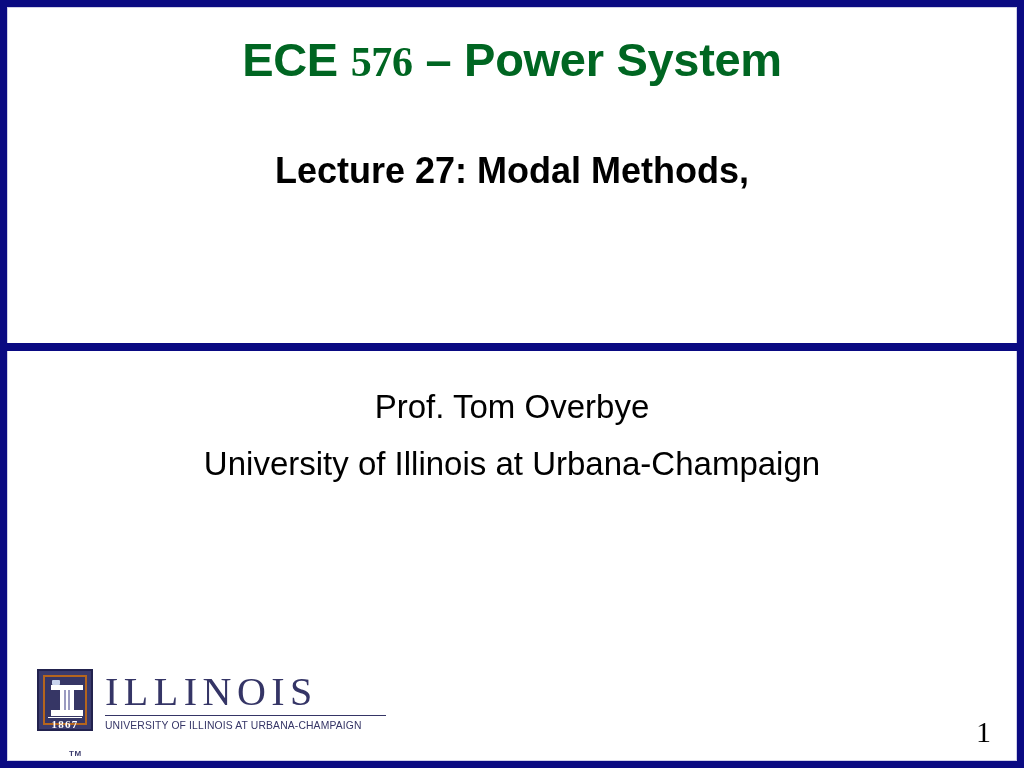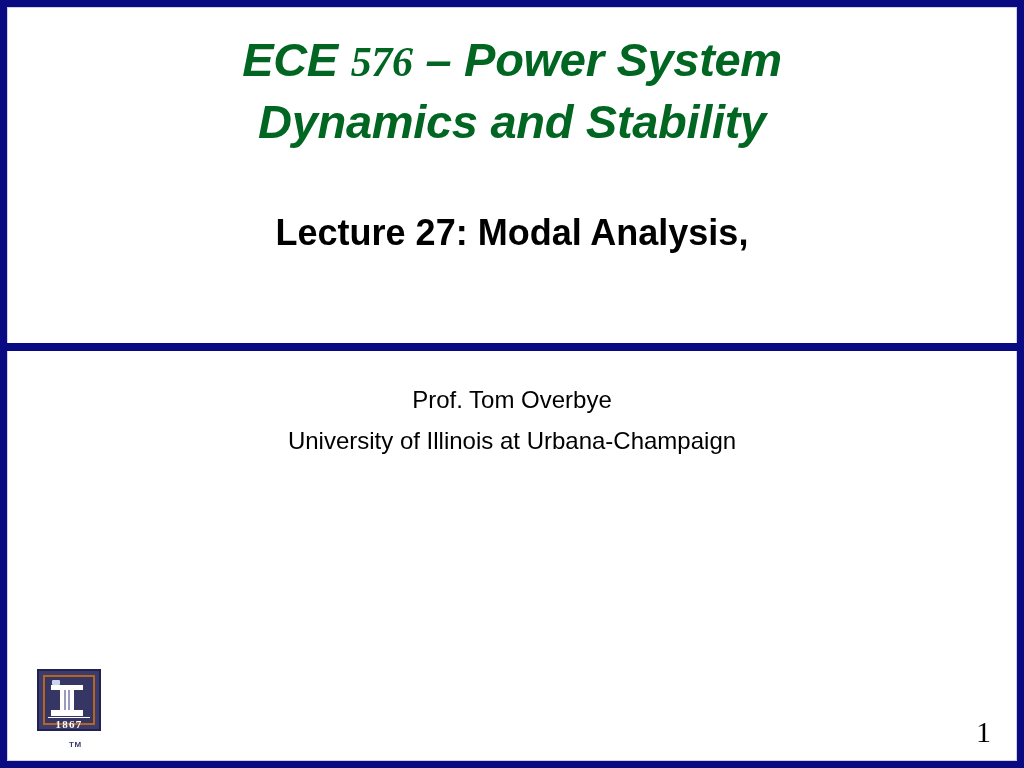--- a/index.html
+++ b/index.html
@@ -44,21 +44,20 @@
   }
   .main-title {
     color: #006622;
     font-family: "Liberation Sans", sans-serif;
     font-weight: bold;
     font-size: 47px;
     line-height: 1.32;
     letter-spacing: -0.3px;
     margin: 0;
     white-space: nowrap;
-    font-style: italic;
   }
   .course-num {
     font-family: "Liberation Serif", serif;
     font-weight: bold;
     font-size: 42px;
   }
   .sub-title {
     color: #000000;
     font-family: "Liberation Sans", sans-serif;
     font-weight: bold;
@@ -84,21 +83,21 @@
     position: absolute;
     left: 7px;
     right: 7px;
     top: 372px;
     text-align: center;
   }
   .body-line {
     color: #000000;
     font-family: "Liberation Sans", sans-serif;
     font-weight: normal;
-    font-size: 24px;
+    font-size: 33px;
     line-height: 1.72;
     margin: 0;
     white-space: nowrap;
   }
 
   
   .page-number {
     position: absolute;
     right: 26px;
     bottom: 14px;
@@ -119,21 +118,21 @@
   .shield-wrap {
     position: absolute;
     left: 0;
     top: 0;
     width: 56px;
     height: 62px;
   }
   .shield {
     position: absolute;
     left: 0; top: 0;
-    width: 64px;
+    width: 56px;
     height: 62px;
     background: #3b3b6d;
     box-sizing: border-box;
     border: 2px solid #22224e;
   }
   .shield-frame {
     position: absolute;
     left: 4px; top: 4px; right: 4px; bottom: 4px;
     border: 2px solid #b5651d;
     box-sizing: border-box;
@@ -205,21 +204,21 @@
     color: #ffffff;
     font-family: "Liberation Serif", serif;
     font-weight: bold;
     font-size: 11px;
     letter-spacing: 1.3px;
     line-height: 1.1;
   }
   .tm-mark {
     position: absolute;
     left: 32px;
-    top: 71px;
+    top: 80px;
     font-family: "Liberation Sans", sans-serif;
     font-size: 8px;
     font-weight: bold;
     color: #3b3b6d;
     letter-spacing: 0.5px;
   }
 
   .wordmark {
     position: absolute;
     left: 68px;
@@ -255,23 +254,22 @@
 </head>
 <body>
 
 <div class="slide">
   <div class="inner-hairline"></div>
 
   <div class="title-block">
     <div class="main-title">
       <span>ECE </span><span class="course-num">576</span><span> – Power System</span>
     </div>
-    <div class="main-title">Dynamics and Stability</div>
-
-    <div class="sub-title">Lecture 27: Modal Analysis,</div>
+
+    <div class="sub-title">Lecture 27: Modal Methods,</div>
   </div>
 
   <div class="divider"></div>
 
   <div class="body-block">
     <div class="body-line">Prof. Tom Overbye</div>
     <div class="body-line">University of Illinois at Urbana-Champaign</div>
   </div>
 
   <div class="logo">
@@ -282,16 +280,21 @@
         <div class="col-mark"></div>
         <div class="col-cap"></div>
         <div class="col-shaft"></div>
         <div class="col-base"></div>
         <div class="shield-rule"></div>
         <div class="shield-year">1867</div>
       </div>
     </div>
     <div class="tm-mark">TM</div>
 
+    <div class="wordmark">
+      <div class="wordmark-main">ILLINOIS</div>
+      <div class="wordmark-rule"></div>
+      <div class="wordmark-sub">UNIVERSITY OF ILLINOIS AT URBANA-CHAMPAIGN</div>
+    </div>
   </div>
 
   <div class="page-number">1</div>
 </div>
 
 </body></html>

